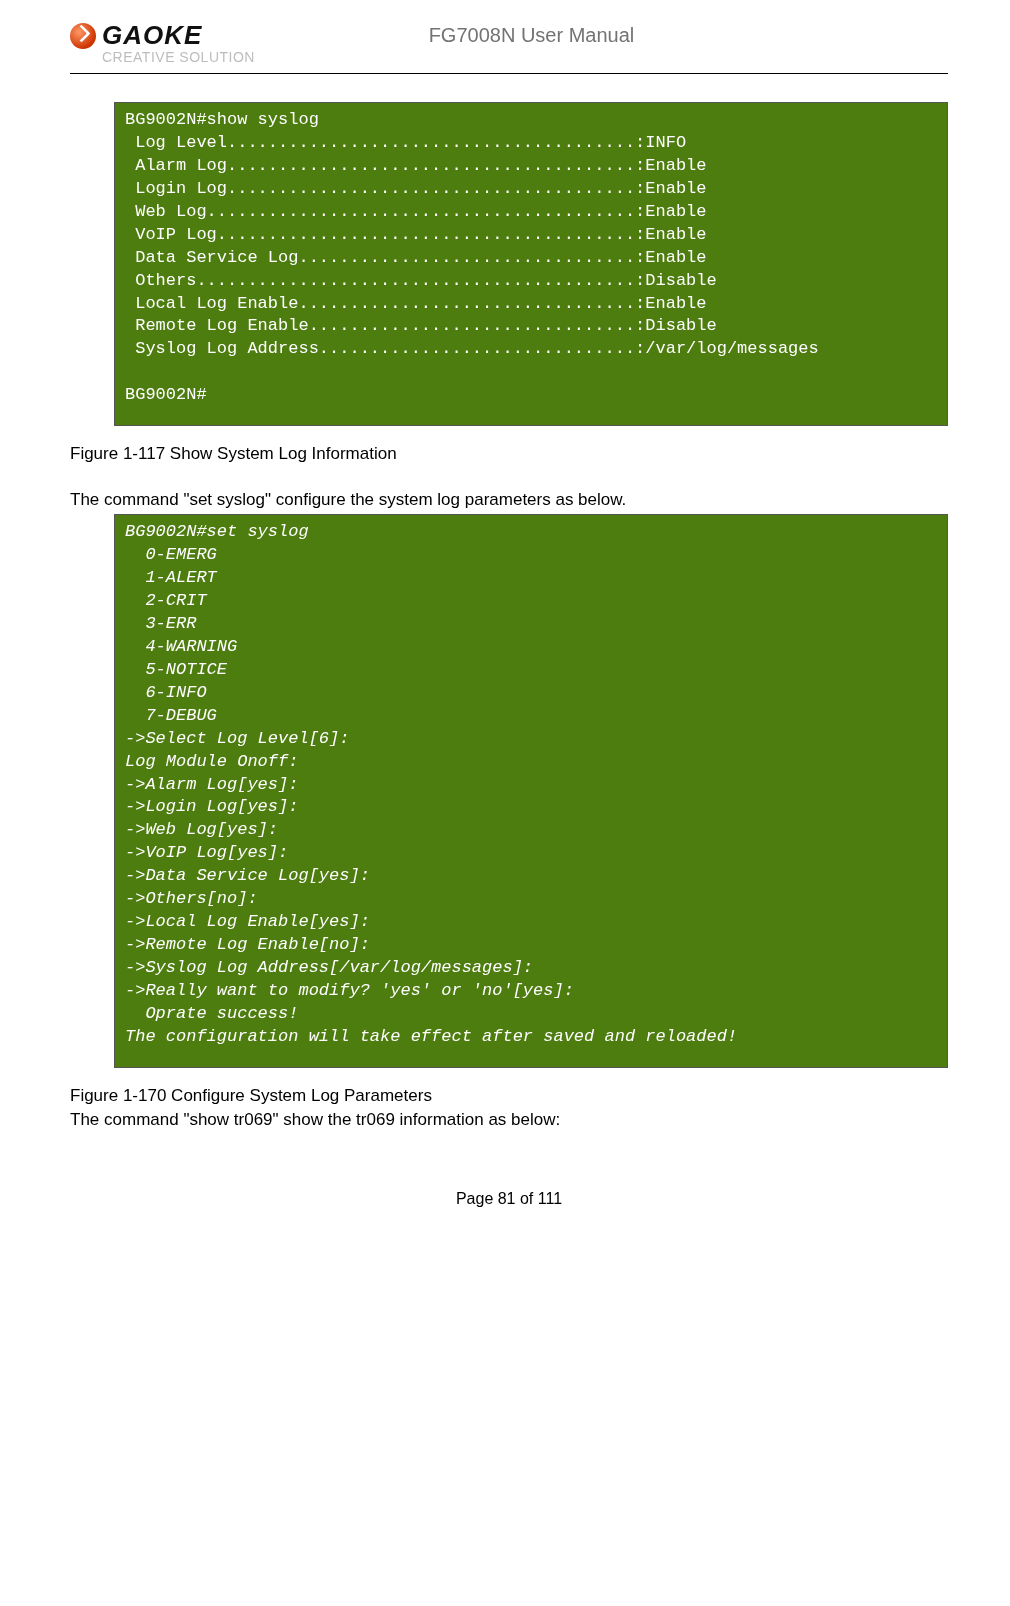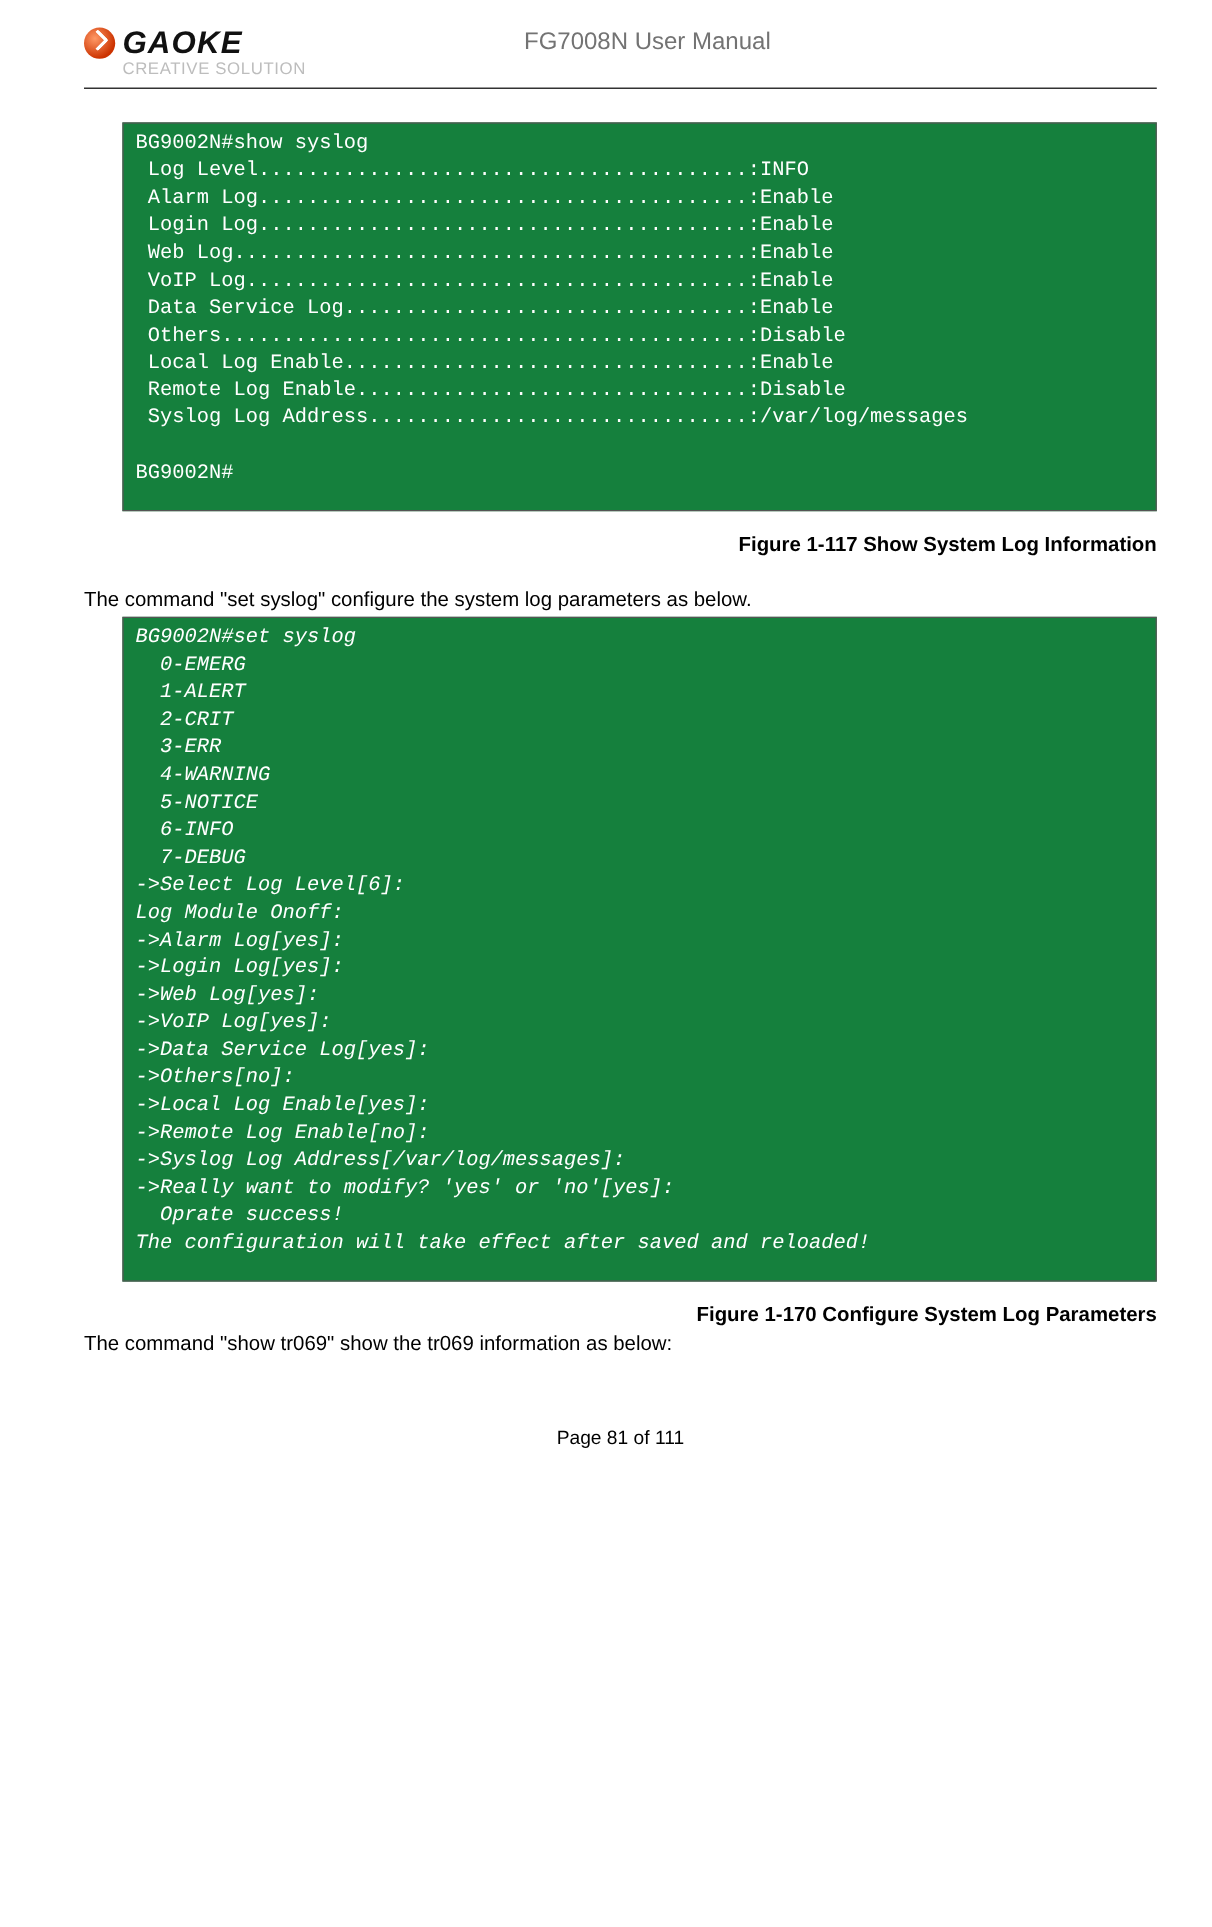--- a/index.html
+++ b/index.html
@@ -6,21 +6,21 @@
     margin: 0;
     padding: 0;
     background: #fff;
     font-family: Arial, Helvetica, sans-serif;
     color: #000;
     width: 1010px;
   }
   .page {
     width: 1010px;
     box-sizing: border-box;
-    padding: 20px 46px 30px 70px;
+    padding: 20px 62px 30px 70px;
     position: relative;
   }
   .top-row {
     display: flex;
     align-items: flex-start;
     justify-content: space-between;
   }
   .logo-block {
     display: flex;
     flex-direction: column;
@@ -66,41 +66,41 @@
     font-size: 20px;
     color: #737373;
     margin-top: 4px;
   }
   .hr {
     border: none;
     border-top: 1.5px solid #000;
     margin: 8px 0 28px 0;
   }
   .terminal {
-    background: #15803d;
+    background: #4d7c0f;
     color: #fff;
     font-family: "Courier New", monospace;
     font-size: 17px;
     line-height: 1.35;
     padding: 6px 10px 18px 10px;
     white-space: pre;
-    margin-left: 32px;
+    margin-left: 44px;
     margin-right: 0;
     border: 1px solid #555;
     min-height: 260px;
     overflow: hidden;
   }
   .terminal2 {
     min-height: 440px;
     margin-top: 4px;
     font-style: italic;
   }
   .fig-caption {
-    text-align: right;
-    font-weight: 700;
+    text-align: left;
+    font-weight: 400;
     font-size: 17px;
     margin: 18px 0 26px 0;
   }
   .body-text {
     font-size: 17px;
     margin: 0 0 4px 0;
   }
   .section-title {
     font-weight: 700;
     font-size: 18px;

